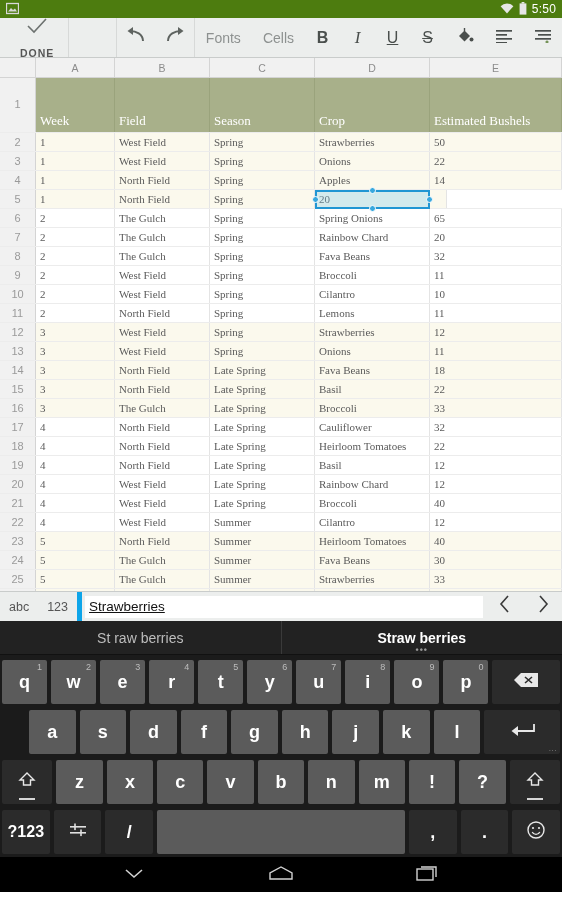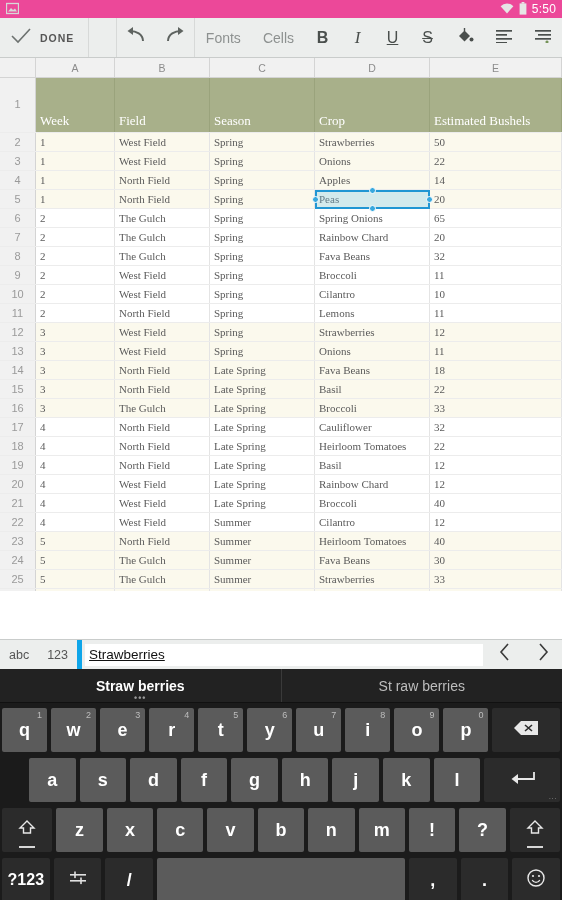--- a/index.html
+++ b/index.html
@@ -6,36 +6,37 @@
   html,body {
     width:562px; height:900px;
     background:#000;
     font-family:"Liberation Sans", sans-serif;
     overflow:hidden;
   }
   #app { position:relative; width:562px; height:900px; background:#fff; }
 
   
   .statusbar{
-    height:18px; background:#ec4899; display:flex; align-items:center;
+    height:18px; background:#4d7c0f; display:flex; align-items:center;
     padding:0 6px; color:#e8e8e8; font-size:11px;
   }
   .statusbar .left{flex:1; display:flex; align-items:center; gap:4px;}
   .statusbar .right{display:flex; align-items:center; gap:5px;}
   .sb-clock{font-size:12px; color:#fff; letter-spacing:.2px;}
   .sb-ico{display:block;}
 
   
   .toolbar{
     height:40px; background:#eceeed; display:flex; align-items:stretch;
     border-bottom:1px solid #c9cccb;
   }
   .tb-done{
-    display:flex; align-items:center; gap:9px; padding:0 14px 0 11px;
+    display:flex; align-items:center; gap:9px; padding:0 14px 0 20px;
     border-right:1px solid #d7d9d8;
+    flex-direction:column;
   }
   .tb-done .lbl{
     font-size:10.5px; color:#555; letter-spacing:1px; font-weight:600;
   }
   .tb-spacer{flex:1; border-right:1px solid #d7d9d8;}
   .tb-btn{
     width:39px; display:flex; align-items:center; justify-content:center;
     color:#5e6360;
   }
   .tb-btn.sep{border-right:1px solid #d7d9d8;}
@@ -101,21 +102,20 @@
   }
   .selbox .h-t{left:50%; top:-5px; margin-left:-4px;}
   .selbox .h-b{left:50%; bottom:-5px; margin-left:-4px;}
   .selbox .h-l{top:50%; left:-5px; margin-top:-4px;}
   .selbox .h-r{top:50%; right:-5px; margin-top:-4px;}
 
   
   .fbar{
     height:30px; background:#eceeed; display:flex; align-items:center;
     border-top:1px solid #c9cccb;
-    margin-top:48px;
   }
   .fb-mode{
     padding:0 9px; font-size:12.5px; color:#555;
     display:flex; align-items:center; height:100%;
   }
   .fb-mode.sep{border-right:5px solid #0ea5e9;}
   .fb-input{
     flex:1; height:22px; margin:0 3px; background:#fff;
     display:flex; align-items:center; padding:0 4px;
     font-size:13.5px; color:#111;
@@ -318,21 +318,20 @@
           <div class="cell c-f">North Field</div>
           <div class="cell c-s">Spring</div>
           <div class="cell c-c">Apples</div>
           <div class="cell c-e">14</div>
         </div>
         <div class="row shade">
           <div class="rh">5</div>
           <div class="cell c-w">1</div>
           <div class="cell c-f">North Field</div>
           <div class="cell c-s">Spring</div>
-          <div class="cell c-c">Peas</div>
           <div class="cell c-e">20</div>
         </div>
         <div class="row">
           <div class="rh">6</div>
           <div class="cell c-w">2</div>
           <div class="cell c-f">The Gulch</div>
           <div class="cell c-s">Spring</div>
           <div class="cell c-c">Spring Onions</div>
           <div class="cell c-e">65</div>
         </div>
@@ -522,26 +521,26 @@
     <div class="fb-nav">
       <span>
         <svg width="12" height="18" viewBox="0 0 12 18">
           <path d="M3 1 L10 9 L3 17" fill="none" stroke="#3a3a3a" stroke-width="1.6"></path>
         </svg>
       </span>
     </div>
   </div>
 
   <div class="sugg" id="sugg-bar">
+      <div class="sg">
+        <span>St raw berries</span>
+      </div>
       <div class="sg cur">
         <span>Straw berries</span>
         <span class="dots">•••</span>
-      </div>
-      <div class="sg">
-        <span>St raw berries</span>
       </div>
     </div>
 
   <div class="kb">
 
     <div class="krow" id="kb-row1">
         <div class="key">
           <span>q</span>
           <span class="num">1</span>
         </div>

